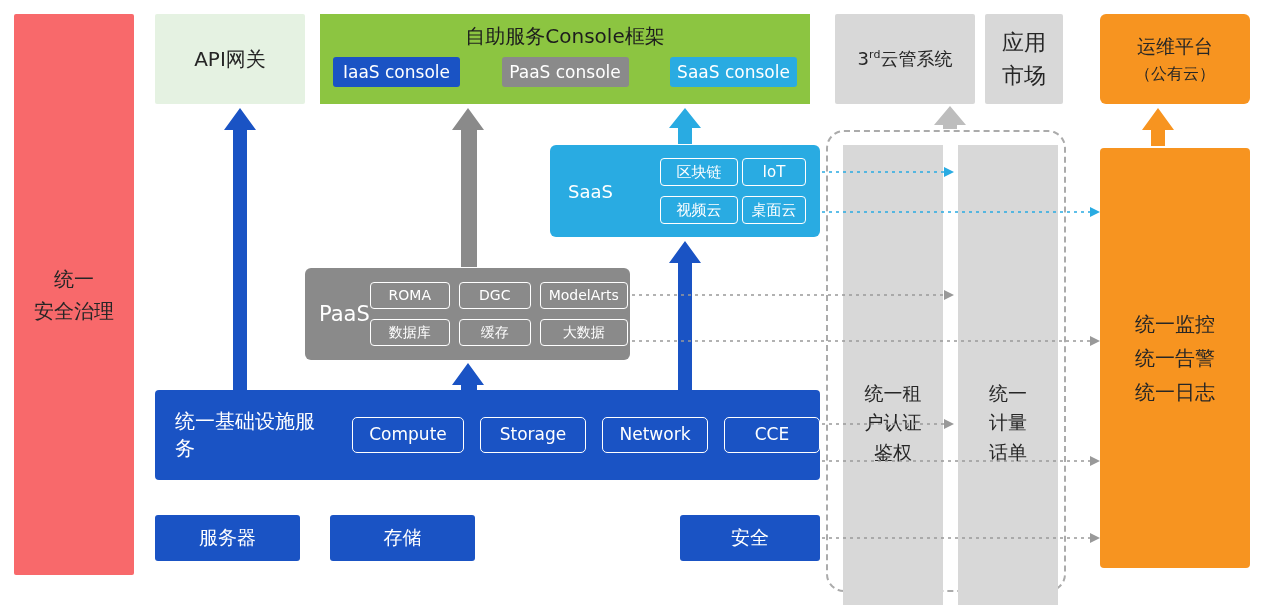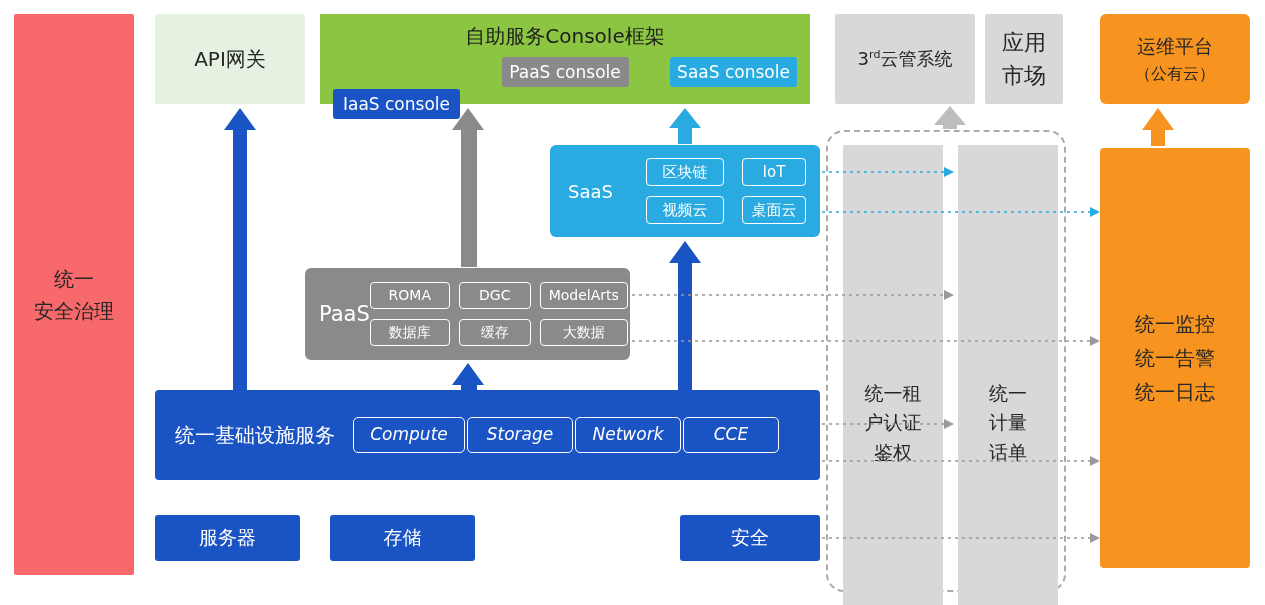--- a/index.html
+++ b/index.html
@@ -12,47 +12,47 @@
   .pre{white-space:pre-line;}
 
   
   .red-bar{left:14px;top:14px;width:120px;height:561px;background:#F8696B;font-size:20px;line-height:1.6;border-radius:2px;}
   .api-box{left:155px;top:14px;width:150px;height:90px;background:#E5F2E2;font-size:20px;border-radius:2px;}
   .console-frame{left:320px;top:14px;width:490px;height:90px;background:#8CC541;border-radius:0;
     display:flex;flex-direction:column;align-items:stretch;padding:9px 13px 0;}
   .console-title{font-size:20px;text-align:center;color:#1d1d1d;}
   .console-row{display:flex;justify-content:space-between;margin-top:7px;}
   .console-chip{width:127px;height:30px;line-height:30px;text-align:center;color:#fff;font-size:17px;border-radius:3px;}
-  .chip-iaas{background:#1A53C4;margin-top:32px;}
+  .chip-iaas{background:#1A53C4;}
   .chip-paas{background:#8A8A8A;}
   .chip-saas{background:#29ABE2;}
   .cms-box{left:835px;top:14px;width:140px;height:90px;background:#D8D8D8;font-size:18px;border-radius:2px;justify-content:center;}
   .cms-box sup{font-size:11px;}
   .market-box{left:985px;top:14px;width:78px;height:90px;background:#D8D8D8;font-size:22px;line-height:1.5;border-radius:2px;}
   .om-box{left:1100px;top:14px;width:150px;height:90px;background:#F79420;border-radius:6px;flex-direction:column;}
   .om-line1{font-size:19px;}
   .om-line2{font-size:16px;margin-top:4px;}
 
   
   .saas-box{left:550px;top:145px;width:270px;height:92px;background:#29ABE2;border-radius:6px;display:flex;align-items:center;}
   .saas-label{color:#fff;font-size:18px;margin-left:18px;}
-  .saas-grid{display:grid;grid-template-columns:78px 64px;gap:10px 18px;margin-left:auto;margin-right:14px;}
+  .saas-grid{display:grid;grid-template-columns:78px 64px;gap:10px 4px;margin-left:auto;margin-right:14px;}
   .wchip{border:1.6px solid #ffffff;border-radius:4px;color:#ffffff;text-align:center;}
   .saas-grid .wchip{font-size:15px;height:26px;line-height:26px;}
 
   
   .paas-box{left:305px;top:268px;width:325px;height:92px;background:#8A8A8A;border-radius:6px;display:flex;align-items:center;}
   .paas-label{color:#fff;font-size:21px;margin-left:14px;}
   .paas-grid{display:grid;grid-template-columns:80px 72px 88px;gap:10px 9px;margin-left:auto;margin-right:12px;}
   .paas-grid .wchip{font-size:14px;height:25px;line-height:25px;}
 
   
   .infra-box{left:155px;top:390px;width:665px;height:90px;background:#1A53C4;border-radius:4px;display:flex;align-items:center;}
   .infra-label{color:#fff;font-size:20px;margin-left:20px;}
-  .infra-row{display:flex;gap:2px;margin-left:18px;font-style:italic;}
+  .infra-row{display:flex;gap:16px;margin-left:18px;}
   .infra-row .wchip{font-size:17px;height:34px;line-height:32px;border-radius:5px;}
   .iw1{width:110px;}.iw2{width:104px;}.iw3{width:104px;}.iw4{width:94px;}
 
   
   .hw{top:515px;height:46px;background:#1A53C4;color:#fff;font-size:19px;border-radius:3px;}
   .hw1{left:155px;width:145px;}
   .hw2{left:330px;width:145px;}
   .hw3{left:505px;width:145px;}
   .hw4{left:680px;width:140px;}
 

